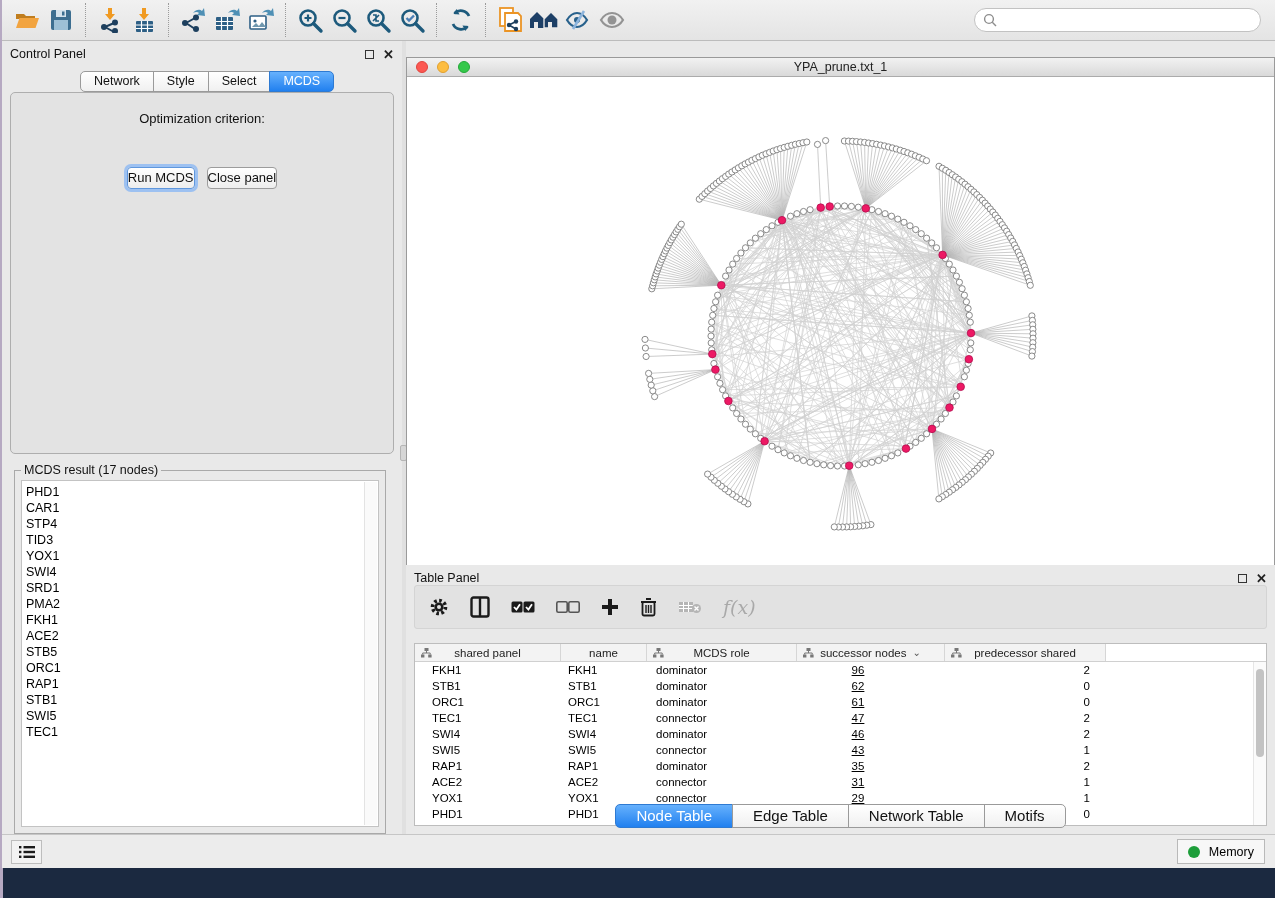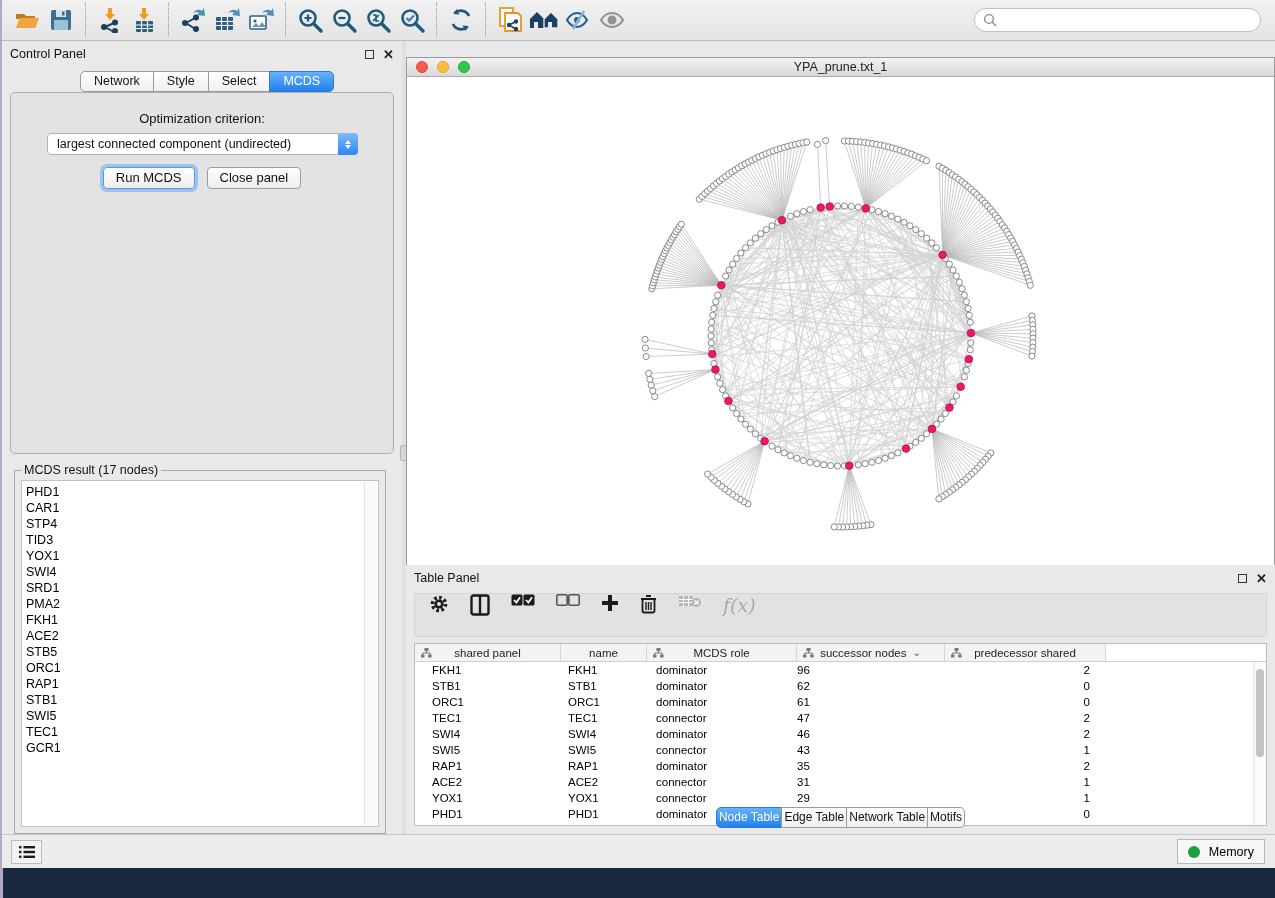--- a/index.html
+++ b/index.html
@@ -45,21 +45,21 @@
     border:1px solid #b3b3b3; border-radius:4px; display:flex; align-items:center; }
   .dropdown .dd-text { flex:1; font-size:12.5px; padding-left:9px; color:#111; white-space:nowrap; }
   .dd-stepper { width:20px; height:22px; margin:-1px -1px -1px 0; border-radius:0 4px 4px 0;
     background:linear-gradient(#7cbafc,#2f86f6); display:flex; flex-direction:column;
     align-items:center; justify-content:center; gap:1px; }
   .dd-stepper i { width:0; height:0; border-left:3.5px solid transparent; border-right:3.5px solid transparent; }
   .dd-up { border-bottom:4.5px solid #fff; }
   .dd-down { border-top:4.5px solid #fff; }
   .cp-buttons { position:absolute; left:0; right:0; top:74px; display:flex; justify-content:center; gap:12px; }
   .aqua-btn { background:linear-gradient(#ffffff,#ededed); border:1px solid #9c9c9c; border-radius:4px;
-    font-size:13px; padding:2px 12px 3px; color:#111; font-family:"Liberation Sans",sans-serif; }
+    font-size:13px; padding:2px 0 3px; color:#111; font-family:"Liberation Sans",sans-serif; }
   .aqua-btn.focus { box-shadow:0 0 0 3px rgba(110,170,250,.6); border-color:#5f97dd; }
 
   fieldset.mcds-box { position:absolute; left:12px; right:16px; top:422px; height:371px;
     border:1px solid #a9a9a9; background:#e9e9e9; }
   fieldset.mcds-box legend { font-size:12.5px; color:#111; margin-left:6px; padding:0 3px; }
   .mcds-list { position:absolute; left:6px; right:6px; top:3px; bottom:6px; background:#fff;
     border:1px solid #c3c3c3; overflow:hidden; padding:3px 0 0 4px; }
   .mcds-item { font-size:12.5px; line-height:16px; color:#000; }
   .mcds-scroll { position:absolute; top:1px; bottom:1px; right:1px; width:13px; background:#fafafa;
     border-left:1px solid #e3e3e3; }
@@ -80,48 +80,48 @@
   .tl.yellow { background:#fdbd41; border:1px solid #e0a02f; }
   .tl.green { background:#34c84a; border:1px solid #24a839; }
   .net-title { position:absolute; left:0; right:0; text-align:center; font-size:12.5px; color:#222; }
   .net-content { position:absolute; left:0; right:0; top:19px; bottom:0; background:#fff; }
   .net-content svg { position:absolute; inset:0; }
   .net-grip { position:absolute; left:50%; bottom:0; width:10px; height:7px; background:#cfcfcf;
     border:1px solid #b5b5b5; }
 
   
   .table-panel { position:absolute; left:404px; top:565px; width:869px; bottom:34px; background:#e9e9e9; }
-  .tp-toolbar { position:absolute; left:8px; right:8px; top:28px; height:44px; background:#e2e2e2;
-    border:1px solid #d4d4d4; border-radius:3px; display:flex; align-items:flex-start; gap:21px; padding:0 14px; }
+  .tp-toolbar { position:absolute; left:8px; right:8px; top:20px; height:44px; background:#e2e2e2;
+    border:1px solid #d4d4d4; border-radius:3px; display:flex; align-items:center; gap:21px; padding:0 14px; }
   .tp-ic { display:flex; align-items:center; justify-content:center; }
   .fx { font-family:"DejaVu Serif", serif; font-style:italic; font-size:19px; color:#a9a9a9; }
 
   .ntable { position:absolute; left:8px; right:8px; top:78px; height:183px; background:#fff;
     border:1px solid #bdbdbd; overflow:hidden; }
   .thead { display:grid; grid-template-columns:146px 86px 150px 148px 161px 1fr; height:18px;
     background:#f3f3f3; border-bottom:1px solid #d0d0d0; }
   .th { position:relative; display:flex; align-items:center; justify-content:center;
     font-size:11.5px; color:#222; border-right:1px solid #d6d6d6; }
   .th:last-child { border-right:none; background:#fff; }
   .th .tree { position:absolute; left:6px; }
   .th .sort { margin-left:6px; font-size:10px; color:#555; }
   .tbody { position:absolute; left:0; right:13px; top:18px; bottom:0; overflow:hidden; }
   .trow { display:grid; grid-template-columns:146px 86px 150px 148px 161px 1fr; height:16px; }
   .tcell { font-size:11.5px; color:#000; line-height:16px; white-space:nowrap; overflow:hidden; }
   .tcell.c0 { padding-left:17px; }
   .tcell.c1 { padding-left:7px; }
   .tcell.c2 { padding-left:9px; }
-  .tcell.c3 { text-align:left; padding-right:26px; }
+  .tcell.c3 { text-align:center; padding-right:26px;text-decoration:underline; }
   .tcell.c4 { text-align:right; padding-right:16px; }
   .tscroll { position:absolute; right:0; top:18px; bottom:0; width:13px; background:#fbfbfb;
     border-left:1px solid #e6e6e6; }
   .tthumb { position:absolute; left:2px; right:2px; top:7px; height:88px; background:#c3c3c3; border-radius:5px; }
 
   .tp-tabs { position:absolute; left:0; right:0; bottom:6px; display:flex; justify-content:center; }
-  .tp-tabs .tab { font-size:12px; padding:2px 2px 3px; }
+  .tp-tabs .tab { font-size:15px; padding:2px 20px 3px; }
 
   
   .status-bar { position:absolute; left:0; right:0; bottom:0; height:34px; background:#ececec;
     border-top:1px solid #c6c6c6; }
   .list-btn { position:absolute; left:9px; top:5px; width:31px; height:24px; background:#f2f2f2;
     border:1px solid #bdbdbd; display:flex; align-items:center; justify-content:center;
     font-size:14px; color:#222; font-weight:bold; }
   .memory-btn { position:absolute; right:10px; top:4px; height:25px; background:#f7f7f7;
     border:1px solid #b9b9b9; display:flex; align-items:center; gap:9px; padding:0 10px; font-size:12.5px; }
   .mem-dot { width:12px; height:12px; border-radius:50%; background:#1d9e3a; }
@@ -291,27 +291,20 @@
       </span>
     </div>
     <div class="cp-tabs">
       <div class="tab">Network</div>
       <div class="tab">Style</div>
       <div class="tab">Select</div>
       <div class="tab active">MCDS</div>
     </div>
     <div class="cp-content">
       <div class="opt-label">Optimization criterion:</div>
-      <div class="dropdown">
-        <span class="dd-text">largest connected component (undirected)</span>
-        <span class="dd-stepper">
-              <i class="dd-up"></i>
-              <i class="dd-down"></i>
-            </span>
-      </div>
       <div class="cp-buttons">
         <button class="aqua-btn focus">Run MCDS</button>
         <button class="aqua-btn">Close panel</button>
       </div>
     </div>
     <fieldset class="mcds-box">
       <legend>MCDS result (17 nodes)</legend>
       <div class="mcds-list">
         <div class="mcds-scroll"></div>
       <div class="mcds-item">PHD1</div>
@@ -323,21 +316,20 @@
             <div class="mcds-item">SRD1</div>
             <div class="mcds-item">PMA2</div>
             <div class="mcds-item">FKH1</div>
             <div class="mcds-item">ACE2</div>
             <div class="mcds-item">STB5</div>
             <div class="mcds-item">ORC1</div>
             <div class="mcds-item">RAP1</div>
             <div class="mcds-item">STB1</div>
             <div class="mcds-item">SWI5</div>
             <div class="mcds-item">TEC1</div>
-            <div class="mcds-item">GCR1</div>
           </div>
     </fieldset>
   </div>
 
   <div class="v-divider">
     <div class="v-grip"></div>
   </div>
 
   <div class="net-window">
     <div class="net-titlebar">

